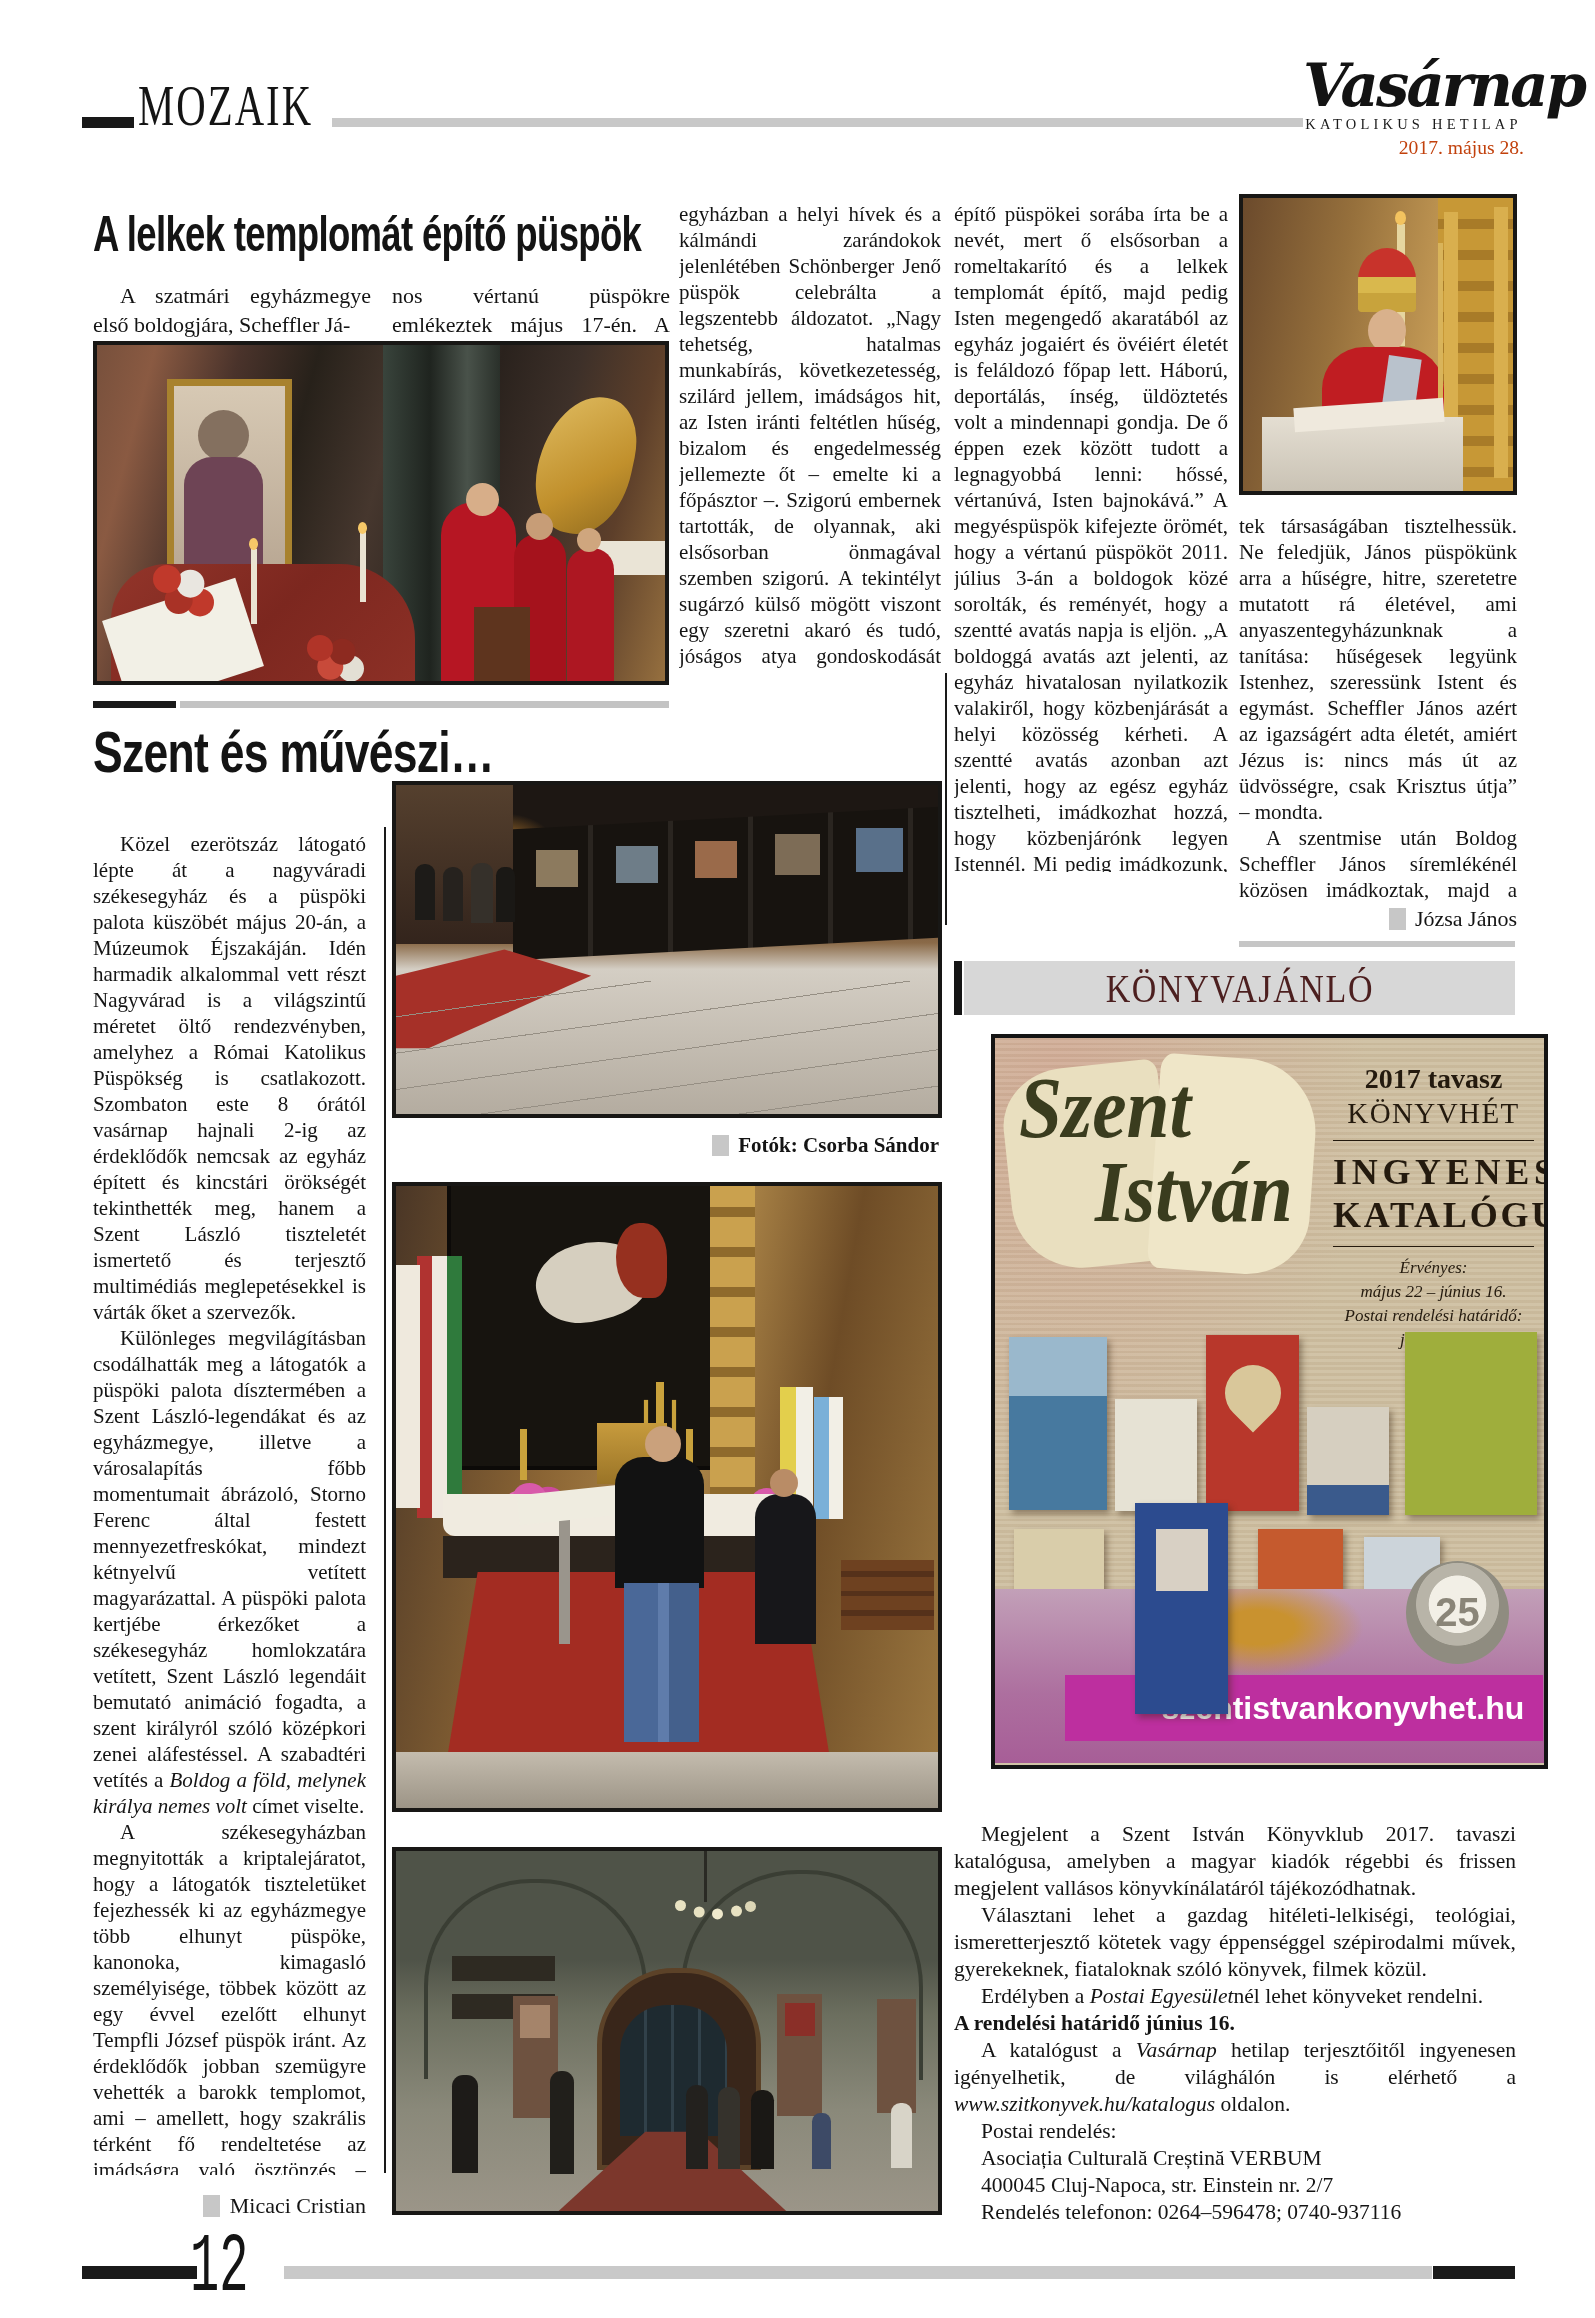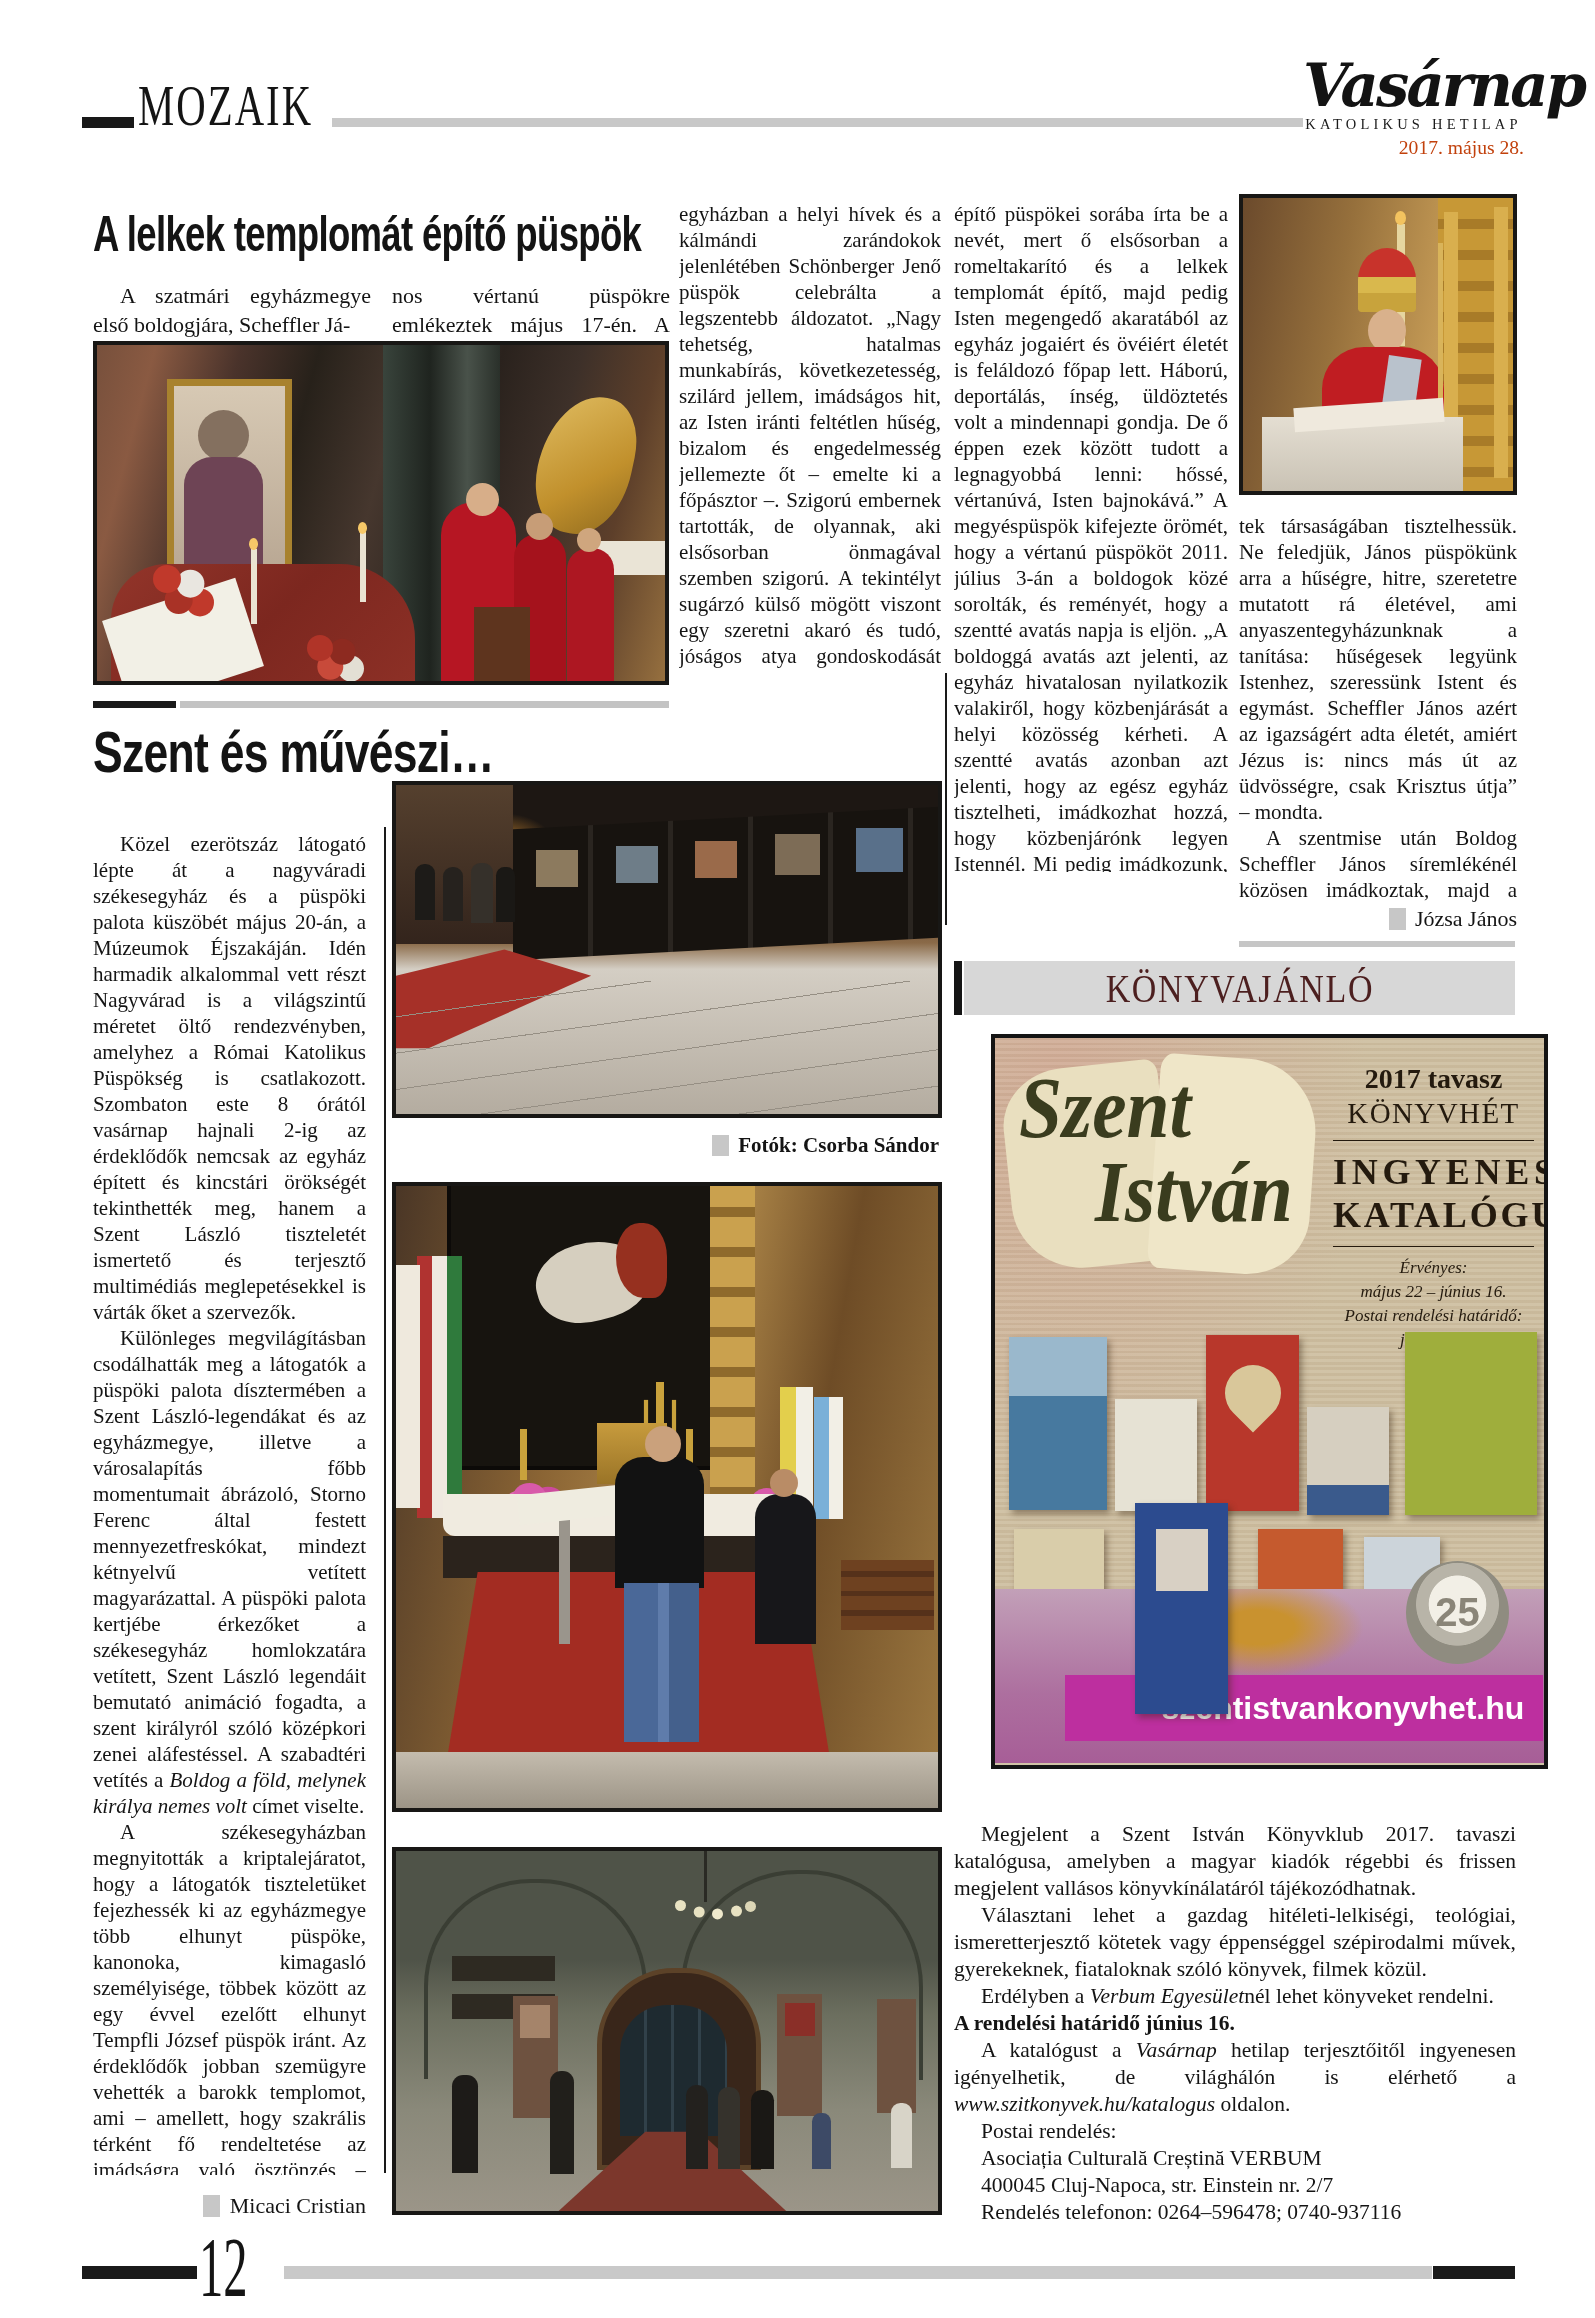--- a/index.html
+++ b/index.html
@@ -295,32 +295,32 @@
                 display:flex;align-items:center;justify-content:flex-end;padding-right:18.7px;box-sizing:border-box;">
       <span style="font-family:'Liberation Sans',sans-serif;font-weight:bold;font-size:32px;color:#ffffff;">szentistvankonyvhet.hu</span>
     </div>
     <div class="cover" style="left:140px;top:465px;width:93px;height:211px;background:#2c4b8f;z-index:4;"></div>
     <div class="abs" style="left:161px;top:491px;width:52px;height:62px;background:#d8d0c4;z-index:5;"></div>
   </div>
 
   <div class="abs body" style="left:954px;top:1821px;width:562px;height:406px;font-size:21.5px;line-height:27px;">
     <p class="ind">Megjelent a Szent István Könyvklub 2017. tavaszi katalógusa, amelyben a magyar kiadók régebbi és frissen megjelent vallásos könyvkínálatáról tájékozódhatnak.</p>
     <p class="ind">Választani lehet a gazdag hitéleti-lelkiségi, teológiai, ismeretterjesztő kötetek vagy éppenséggel szépirodalmi művek, gyerekeknek, fiataloknak szóló könyvek, filmek közül.</p>
-    <p class="ind"><span>Erdélyben a </span><span style="font-style: italic;">Verbum Egyesület</span><span>nél lehet könyveket rendelni.</span></p>
+    <p class="ind"><span>Erdélyben a </span><span style="font-style: italic;">Postai Egyesület</span><span>nél lehet könyveket rendelni.</span></p>
     <p style="font-weight:bold;">A rendelési határidő június 16.</p>
     <p class="ind"><span>A katalógust a </span><span style="font-style: italic;">Vasárnap</span><span> hetilap terjesztőitől ingyenesen igényelhetik, de világhálón is elérhető a </span><span style="font-style: italic;">www.szitkonyvek.hu/katalogus</span><span> oldalon.</span></p>
     <p class="ind">Postai rendelés:</p>
     <p class="ind" style="text-align:left;">Asociația Culturală Creștină VERBUM</p>
     <p class="ind" style="text-align:left;">400045 Cluj-Napoca, str. Einstein nr. 2/7</p>
     <p class="ind" style="text-align:left;">Rendelés telefonon: 0264–596478; 0740-937116</p>
     <p class="ind" style="text-align:left;">Rendelés e-mailben: terjesztes@verbumkiado.ro</p>
   </div>
 
   <div class="rule" style="left:82px;top:2266px;width:115px;height:13px;background:#1a1a1a;"></div>
-  <div class="abs" style="left:199px;top:2227px;">
+  <div class="abs" style="left:190px;top:2227px;font-family:Liberation Mono, monospace;">
     <span style="display:inline-block;font-size:84px;line-height:82px;color:#141414;
                  transform:scale(.58,1);transform-origin:left top;">12</span>
   </div>
   <div class="rule" style="left:284px;top:2266px;width:1148px;height:13px;background:#c9c9c9;"></div>
   <div class="rule" style="left:1433px;top:2266px;width:82px;height:13px;background:#1a1a1a;"></div>
 
 </div>
 
 
 </body></html>

